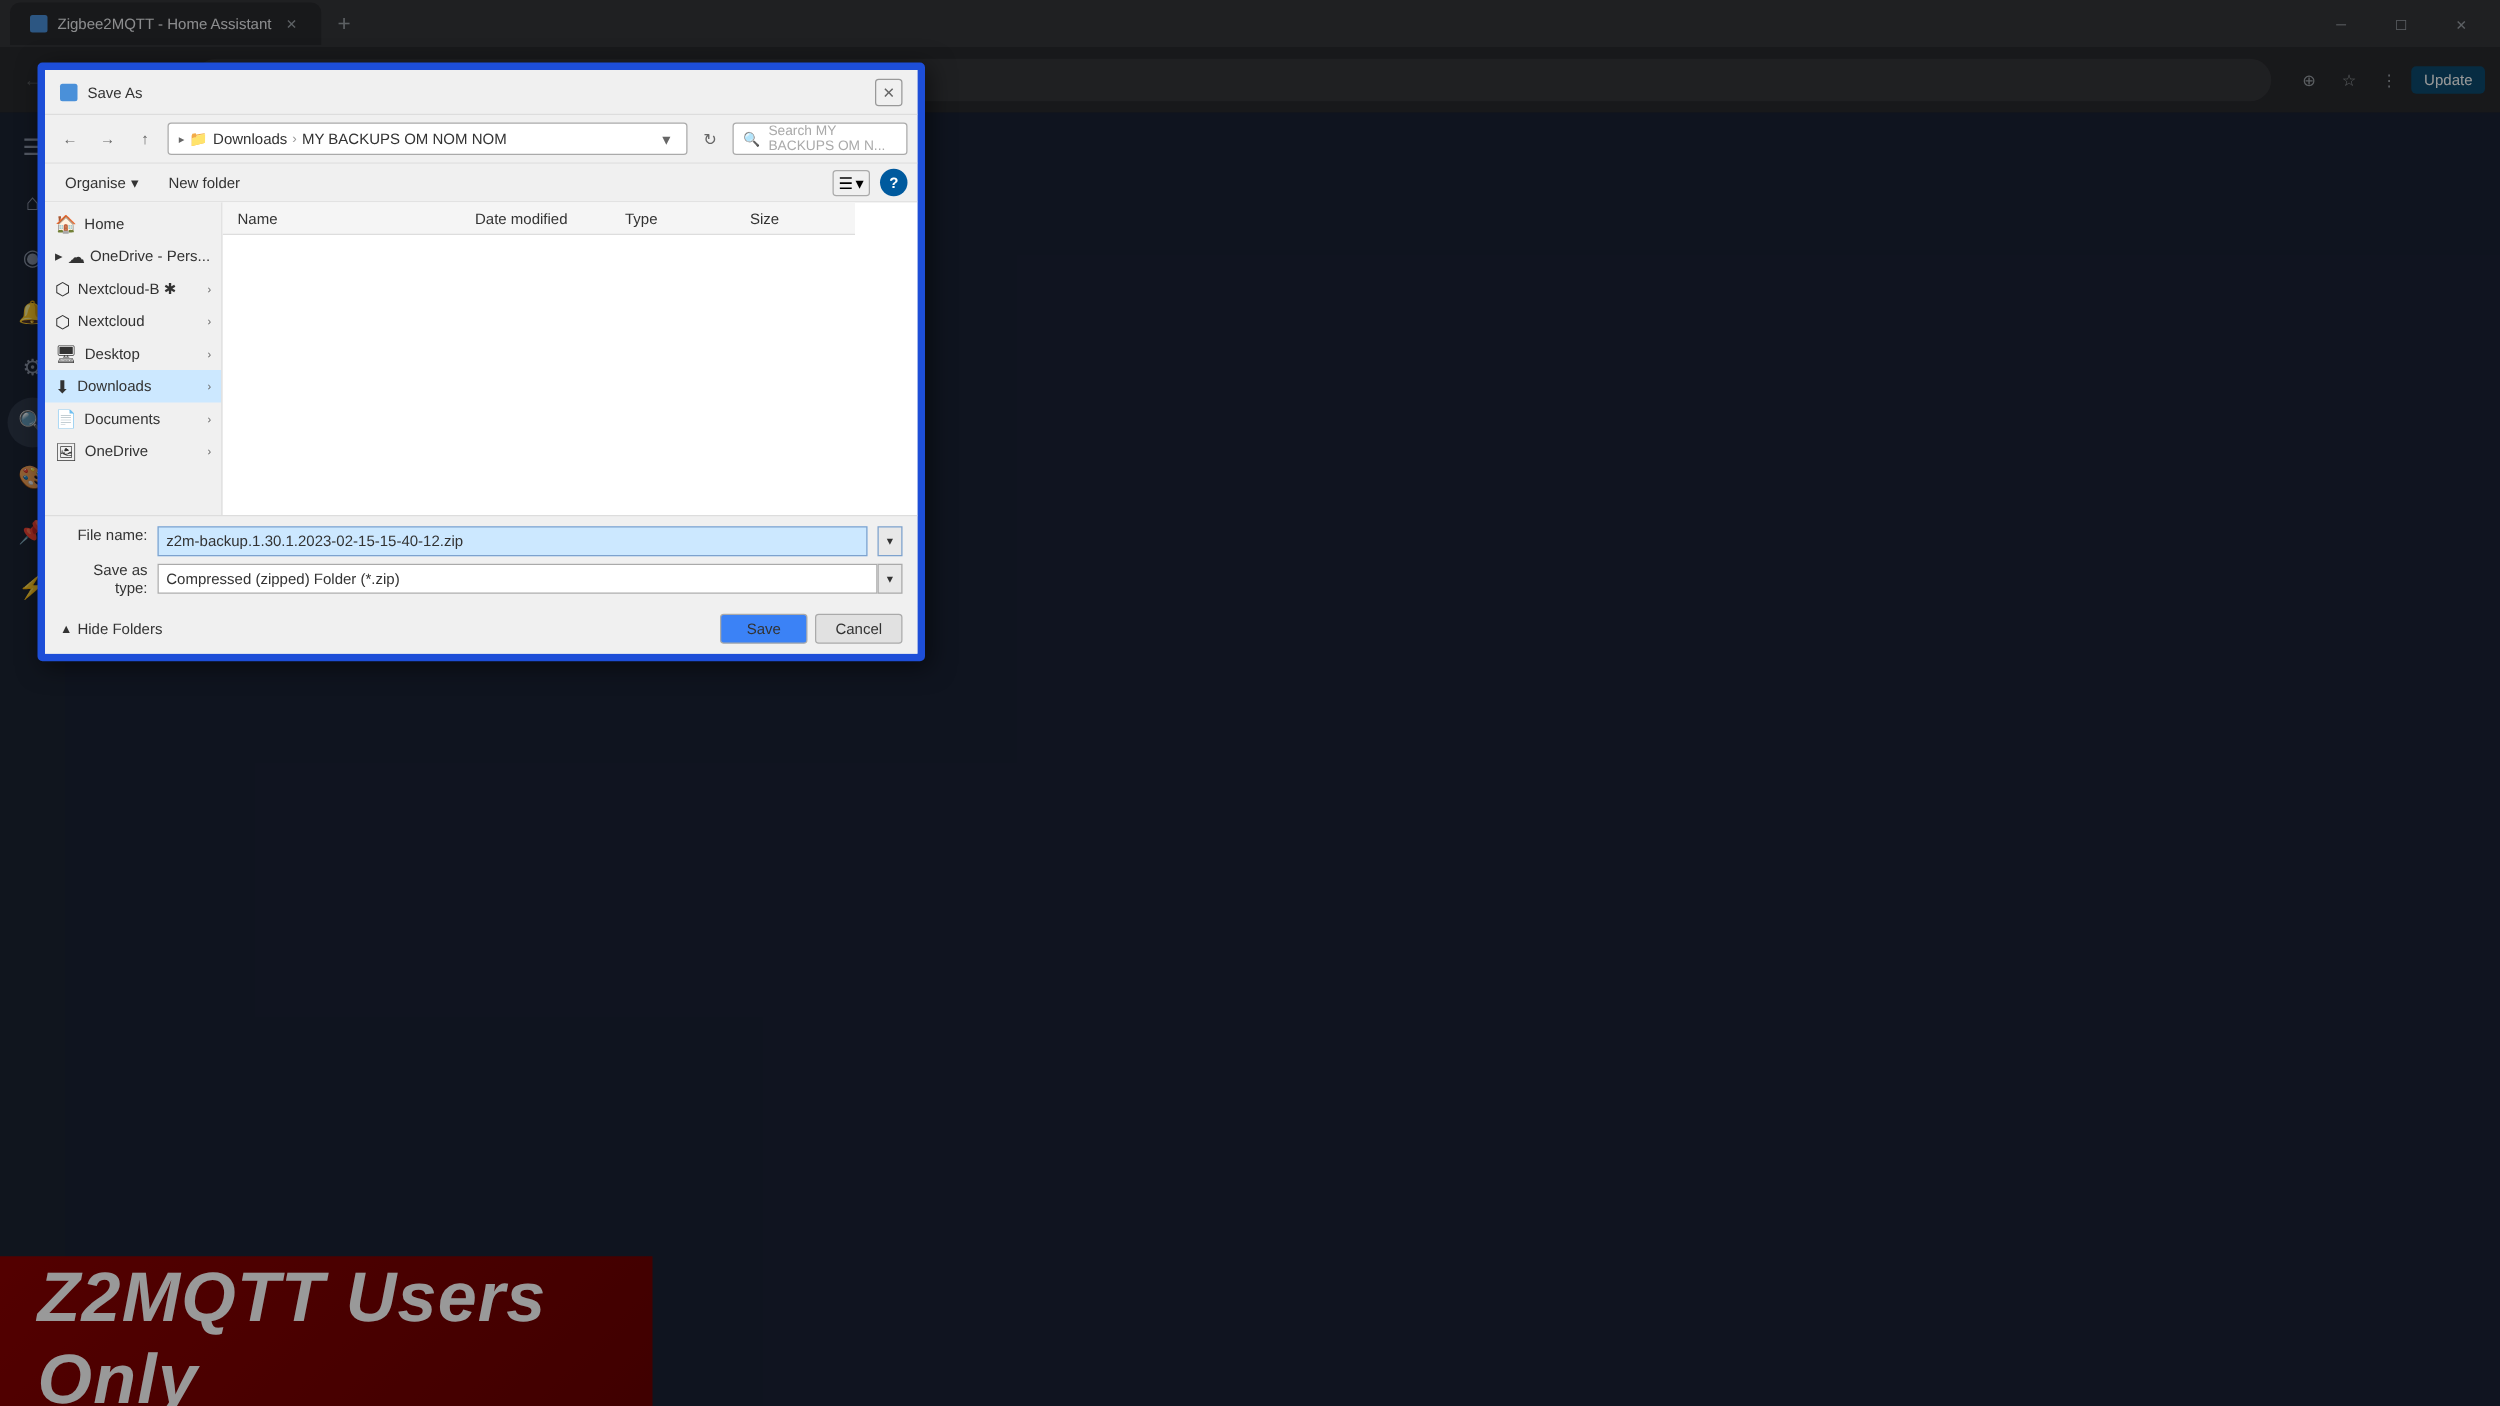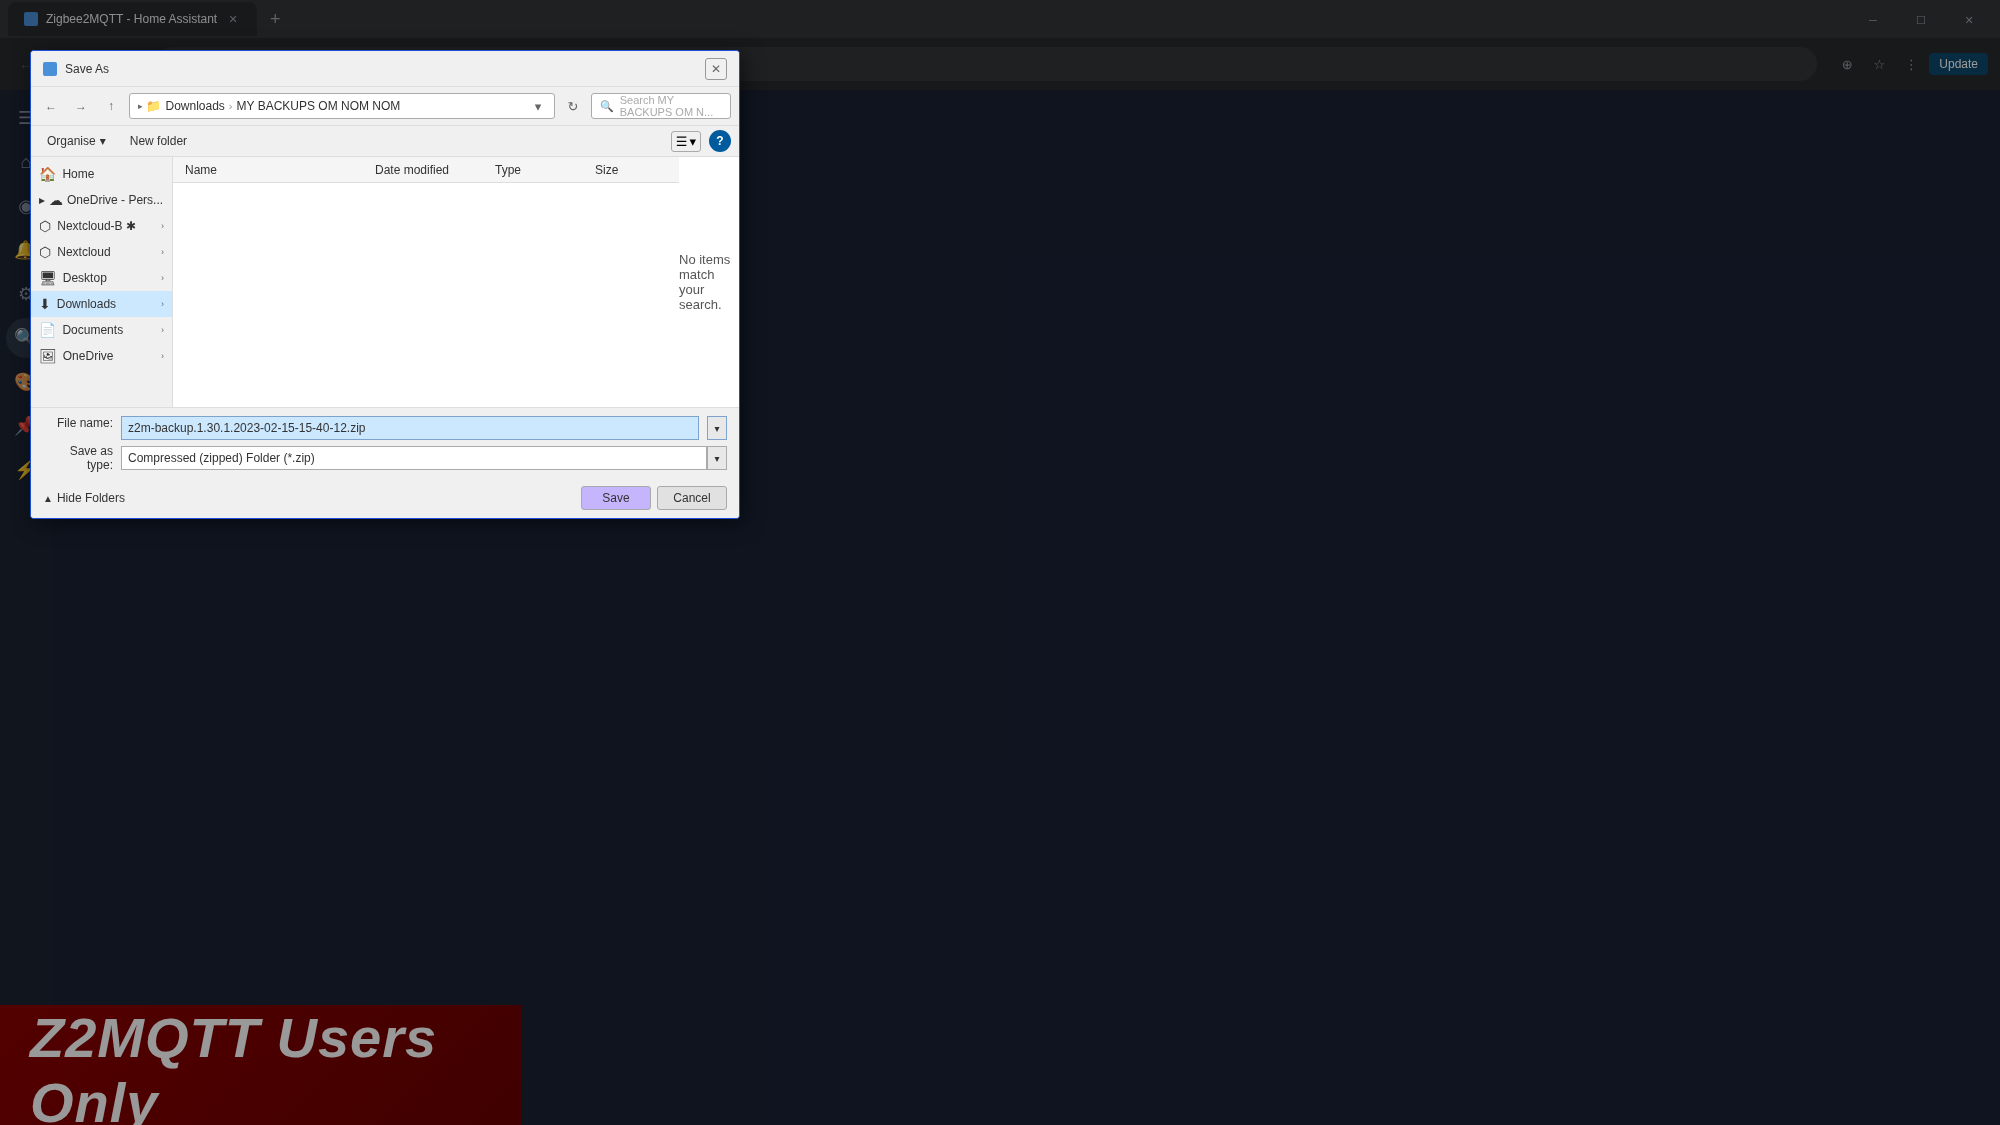--- a/index.html
+++ b/index.html
@@ -209,21 +209,21 @@
       z-index: 100;
     }
 
     
     .save-as-dialog {
       position: absolute;
       top: 50px;
       left: 30px;
       width: 710px;
       background: #f0f0f0;
-      border: 1px solid #1d4ed8;
+      border: 6px solid #1d4ed8;
       border-radius: 4px;
       box-shadow: 4px 4px 20px rgba(0,0,0,0.5);
       z-index: 200;
       overflow: hidden;
     }
 
     .dialog-titlebar {
       display: flex;
       align-items: center;
       justify-content: space-between;
@@ -533,21 +533,21 @@
       cursor: pointer;
     }
     .chevron-up { font-size: 10px; }
     .action-btns {
       display: flex;
       gap: 6px;
     }
     .save-btn {
       min-width: 70px;
       height: 24px;
-      background: #c4b5fd;
+      background: #3b82f6;
       border: 1px solid #aaa;
       border-radius: 3px;
       font-size: 12px;
       color: #333;
       cursor: pointer;
       padding: 0 20px;
     }
     .cancel-btn {
       min-width: 70px;
       height: 24px;
@@ -738,23 +738,20 @@
       </div>
     </div>
 
     <div class="file-list">
       <div class="file-list-header">
         <span class="col-header col-name">Name</span>
         <span class="col-header col-date">Date modified</span>
         <span class="col-header col-type">Type</span>
         <span class="col-header col-size">Size</span>
       </div>
-      <div class="file-list-body">
-        <span class="no-items-text">No items match your search.</span>
-      </div>
     </div>
   </div>
 
   <div class="dialog-bottom">
     <div class="file-name-row">
       <span class="field-label">File name:</span>
       <input class="file-name-input" type="text" value="z2m-backup.1.30.1.2023-02-15-15-40-12.zip" style="">
       <div class="file-name-dropdown">▾</div>
     </div>
     <div class="file-type-row">

